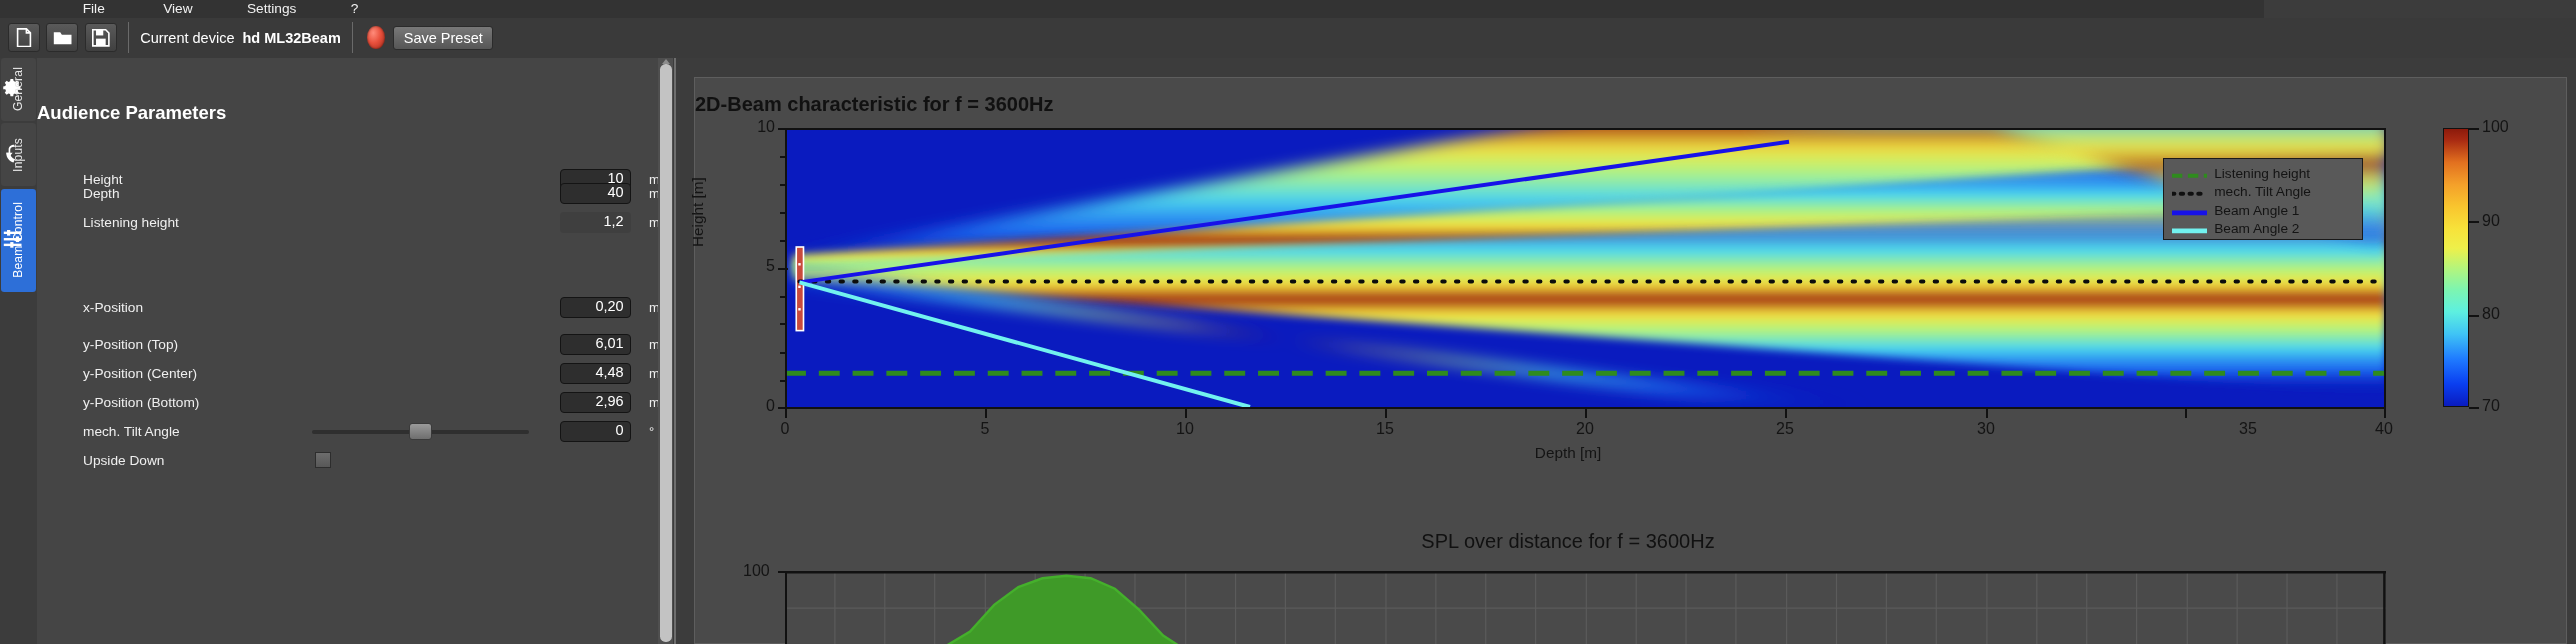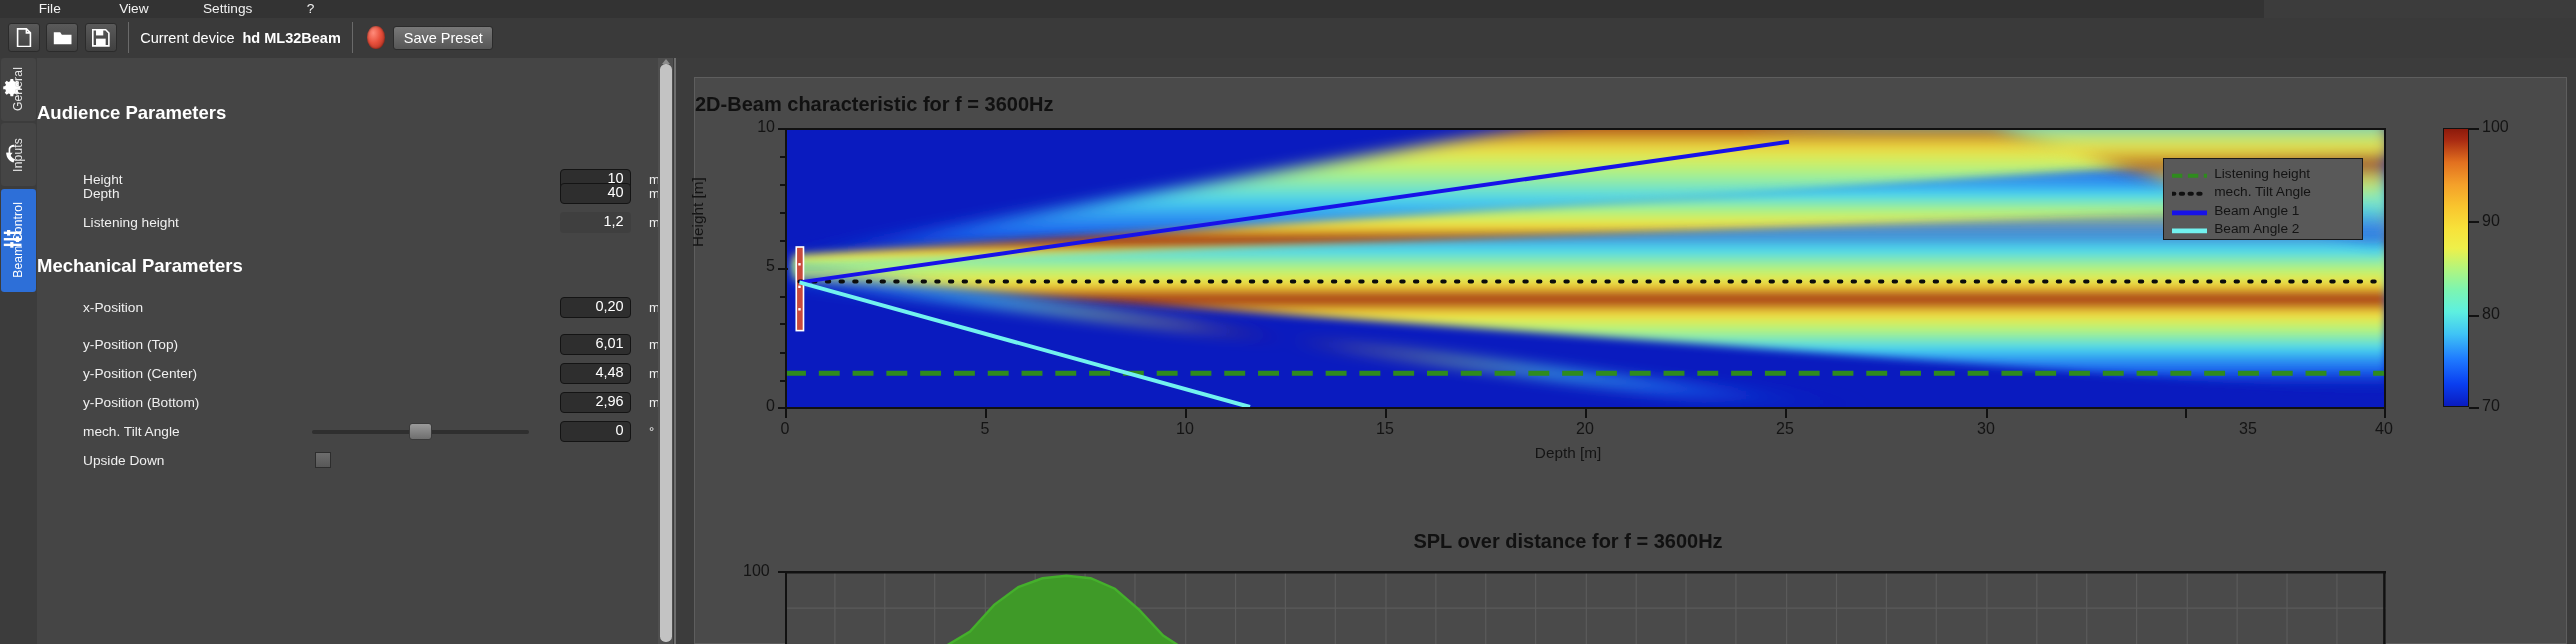--- a/index.html
+++ b/index.html
@@ -7,21 +7,21 @@
     width: 2576px; height: 645px;
     overflow: hidden;
     background: #3c3c3c;
     font-family: "Liberation Sans", sans-serif;
   }
 
   
   #menubar {
     position: absolute; left: 0; top: 0; width: 2264px; height: 17.7px;
     background: #333333;
-    display: flex; align-items: center;
+    display: flex; align-items: center; padding-left: 44px;
   }
   .menu-item {
     color: #f2f2f2; font-size: 13.7px; line-height: 17.7px;
     padding: 0 9.7px; white-space: nowrap;
   }
   #menu-file   { margin-left: 29px; }
   #menu-view   { margin-left: 39px; }
   #menu-settings { margin-left: 35px; }
   #menu-help   { margin-left: 35px; }
 
@@ -212,21 +212,21 @@
       #f7e23a 64%, #f9c52e 72%, #f4a02a 80%, #e2701f 88%, #a82a12 96%, #8c1a0c 100%);
   }
   .cb-tick-lab {
     position: absolute; color: #141414; font-size: 16px;
   }
   .cb-tick { position: absolute; background:#111; height:1.6px; }
 
   
   #spl-title {
     position: absolute; left: 0; top: 452px; width: 1746px;
-    text-align: center; color: #111111; font-size: 20px; font-weight: bold;
+    text-align: center; color: #111111; font-size: 20px; font-weight: normal;
   }
   #spl-plot {
     position: absolute; left: 90px; top: 493px; width: 1601px; height: 75px;
     background: #4a4a4a; overflow: hidden;
   }
   #spl-ylab {
     position: absolute; left: 48px; top: 484px;
     color: #141414; font-size: 16px;
   }
 </style>
@@ -332,21 +332,20 @@
     <div class="fld">40</div>
     <div class="unit">m</div>
   </div>
 
   <div class="row" style="top:153px">
     <div class="lbl">Listening height</div>
     <div class="fld noborder">1,2</div>
     <div class="unit">m</div>
   </div>
 
-  <div class="sect-title" id="t-mech">Mechanical Parameters</div>
 
   <div class="row" style="top:238px">
     <div class="lbl">x-Position</div>
     <div class="fld">0,20</div>
     <div class="unit">m</div>
   </div>
 
   <div class="row" style="top:275px">
     <div class="lbl">y-Position (Top)</div>
     <div class="fld">6,01</div>

